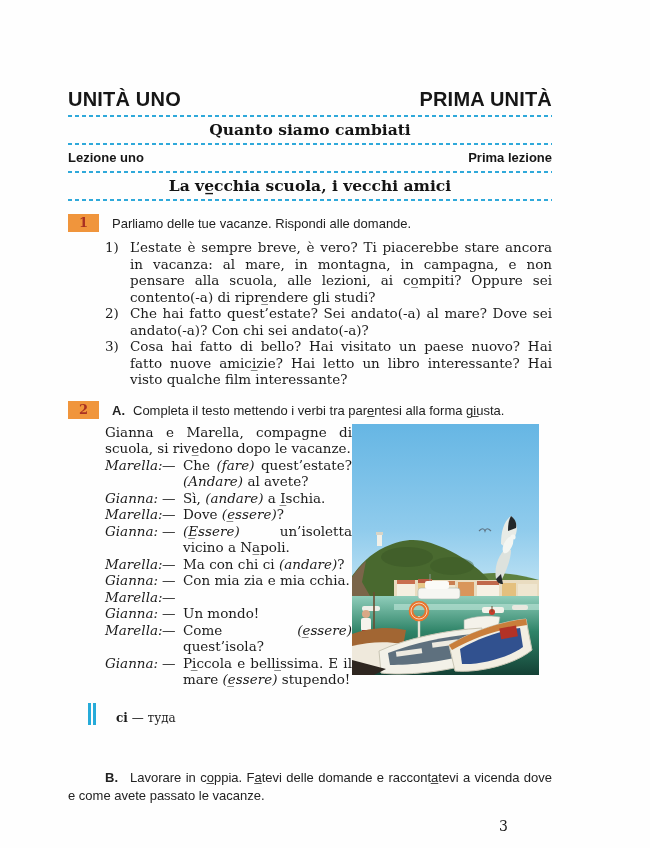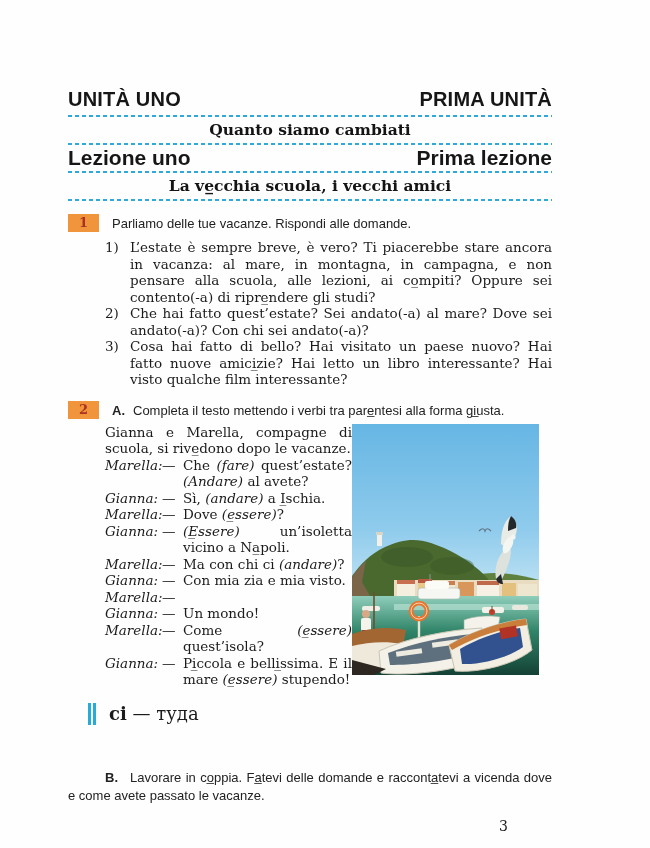--- a/index.html
+++ b/index.html
@@ -6,21 +6,21 @@
   .page{
     position:relative;width:650px;height:848px;background:#fefefe;
     overflow:hidden;color:#1b1b1b;
   }
   .content{padding:88px 98px 0 68px;}
 
   
   .h-row{display:flex;justify-content:space-between;align-items:baseline;
     font-family:"Liberation Sans",sans-serif;font-weight:bold;color:#161616;}
   .h-row.big{font-size:20px;line-height:23px;letter-spacing:.2px;}
-  .h-row.small{font-size:21px;line-height:19px;}
+  .h-row.small{font-size:13px;line-height:19px;}
   .dotline{height:2px;margin:4px 0 3px 0;
     background-image:repeating-linear-gradient(to right,#2fa9da 0 4px,transparent 4px 7px);}
   .c-title{text-align:center;font-family:"DejaVu Serif","Liberation Serif",serif;
     font-weight:bold;font-size:15.5px;line-height:19px;color:#141414;}
 
   
   .ex-head{display:flex;align-items:flex-start;gap:13px;margin-top:12px;
     font-family:"Liberation Sans",sans-serif;font-size:13px;line-height:18px;color:#222;}
   .badge{flex:none;width:31px;height:18px;background:#F0953C;color:#A93022;
     font-family:"DejaVu Serif",serif;font-weight:bold;font-size:13px;
@@ -41,22 +41,22 @@
     font-size:13.5px;line-height:16.5px;}
   .intro{text-align:justify;}
   .drow{display:grid;grid-template-columns:57px 21px 1fr;}
   .speaker{font-style:italic;}
   .dtext{text-align:justify;}
   .dtext em{font-style:italic;}
   .photo{flex:none;width:187px;height:251px;}
   .photo svg{display:block;}
 
   
-  .note{display:flex;align-items:center;gap:13px;margin:15px 0 0 20px;
-    font-family:"DejaVu Serif","Liberation Serif",serif;font-size:18px;}
+  .note{display:flex;align-items:flex-end;gap:20px;margin:15px 0 0 20px;
+    font-family:"DejaVu Serif","Liberation Serif",serif;font-size:12px;}
   .note-bars{display:flex;gap:2px;}
   .note-bars .bar{width:3px;height:22px;background:#27ABD9;}
   .note-term{font-weight:bold;}
 
   
   .section-b{margin-top:44px;font-family:"Liberation Sans",sans-serif;
     font-size:13px;line-height:18px;color:#222;text-align:justify;text-indent:37px;}
   .b-label{font-weight:bold;margin-right:12px;}
 
   
@@ -140,21 +140,21 @@
                 <span class="dtext"><em>(E̲ssere)</em><span> un’isoletta vicino a Na̲poli.</span></span>
               </div>
               <div class="drow">
                 <span class="speaker">Marella:</span>
                 <span class="dash">—</span>
                 <span class="dtext"><span>Ma con chi ci </span><em>(andare)</em><span>?</span></span>
               </div>
               <div class="drow">
                 <span class="speaker">Gianna:</span>
                 <span class="dash">—</span>
-                <span class="dtext"><span>Con mia zia e mia visto.</span></span>
+                <span class="dtext"><span>Con mia zia e mia cchia.</span></span>
               </div>
               <div class="drow">
                 <span class="speaker">Marella:</span>
                 <span class="dash">—</span>
               </div>
               <div class="drow">
                 <span class="speaker">Gianna:</span>
                 <span class="dash">—</span>
                 <span class="dtext"><span>Un mondo!</span></span>
               </div>

